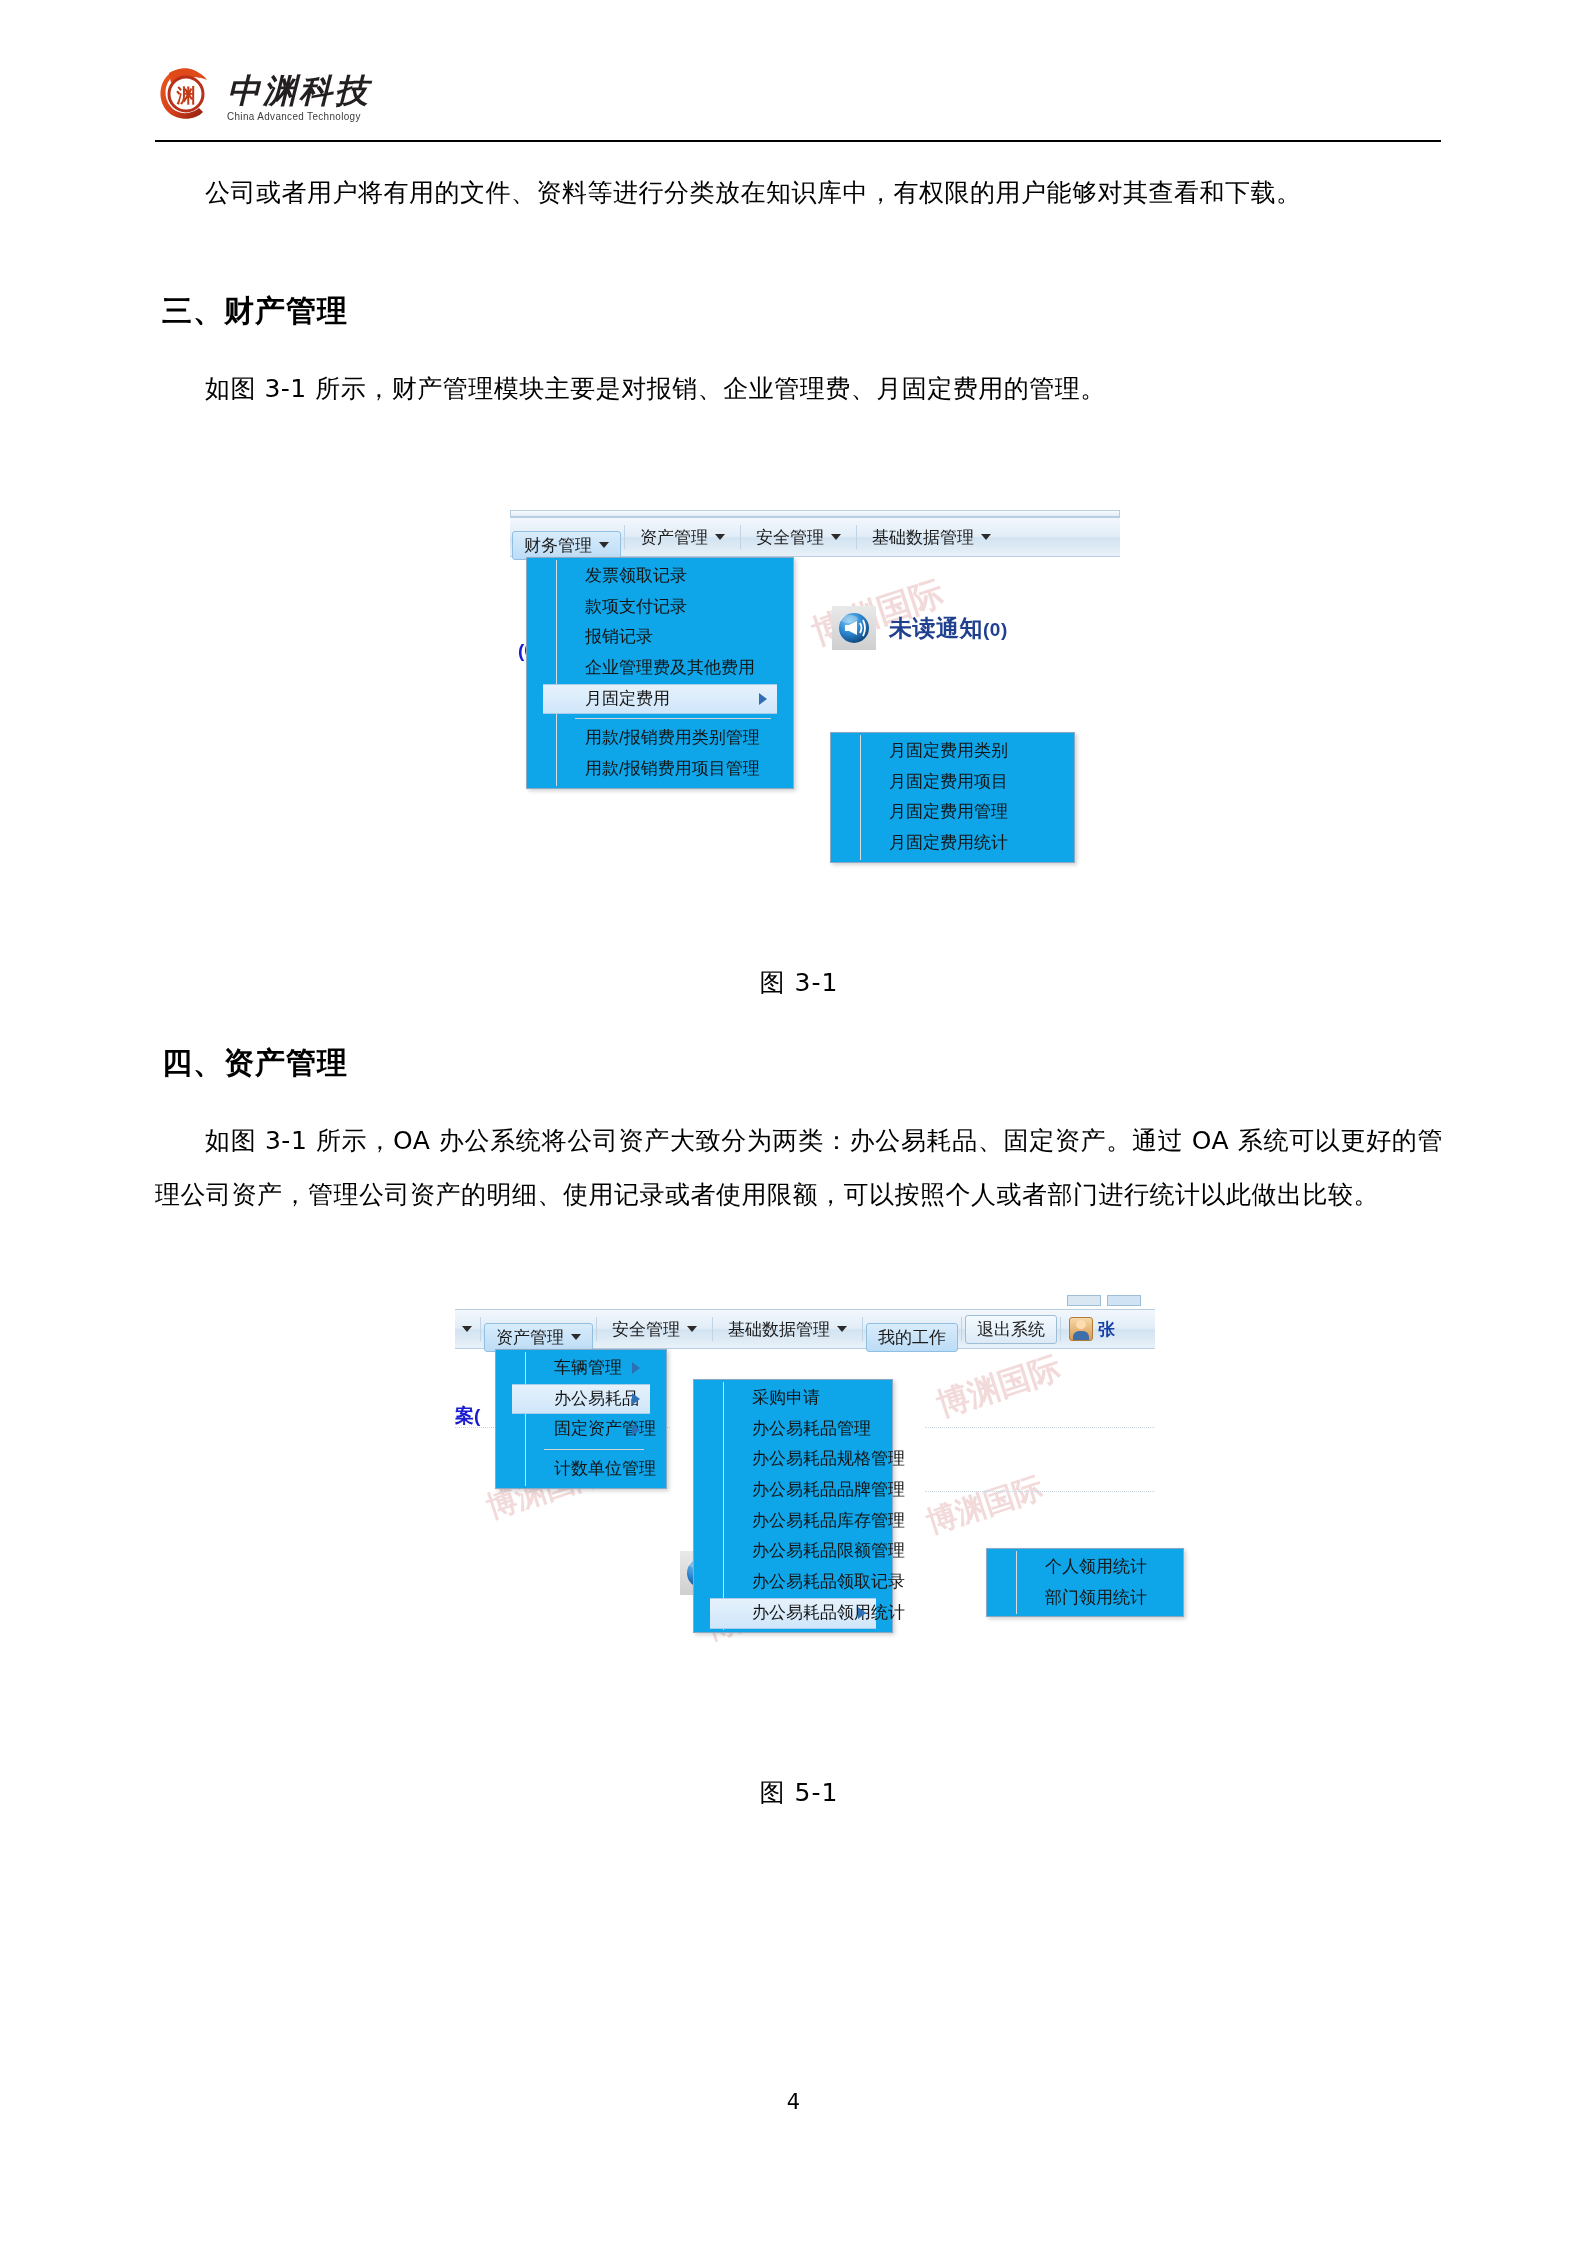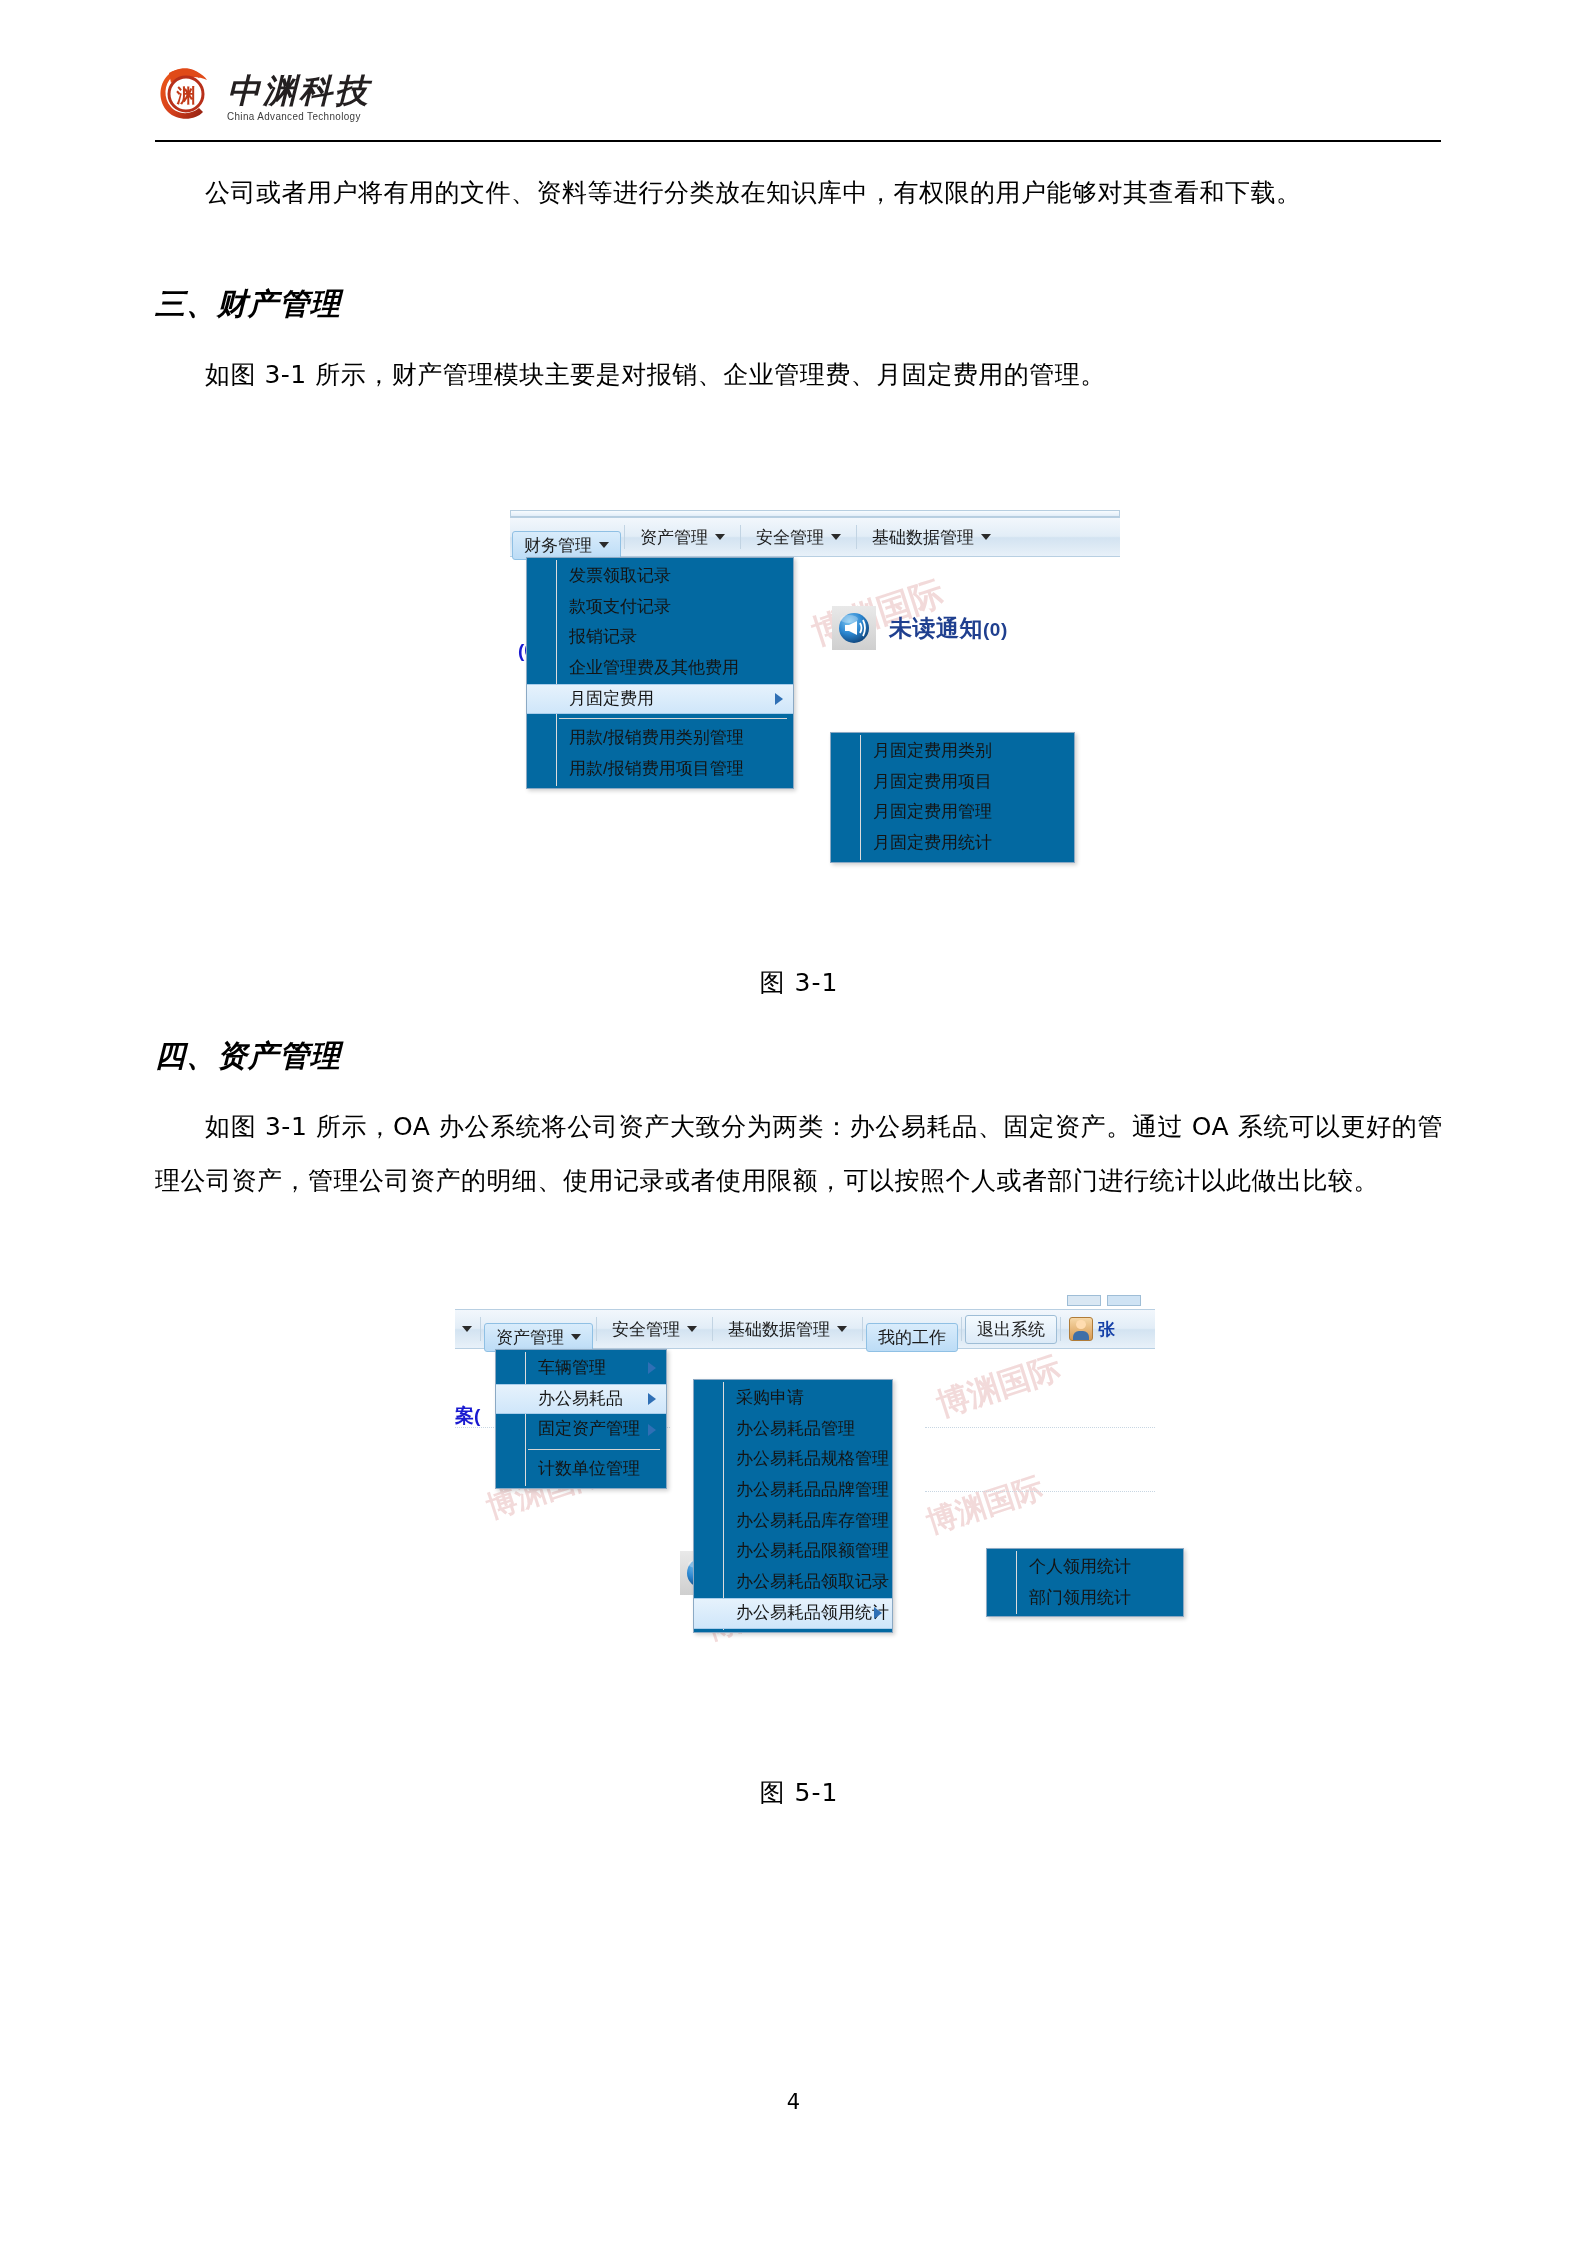--- a/index.html
+++ b/index.html
@@ -83,27 +83,26 @@
   p.para {
     margin: 0 0 0 0;
     font-family: "DejaVu Sans", "Liberation Sans", sans-serif;
     font-size: 25px;
     line-height: 54px;
     text-align: justify;
     text-indent: 50px;
     letter-spacing: 0.5px;
   }
   h2.sec-head {
-    margin: 0;
+    margin: 7px;
     font-family: "DejaVu Sans", "Liberation Sans", sans-serif;
     font-size: 30px;
     font-weight: bold;
     line-height: 52px;
     letter-spacing: 1px;
-    font-style: italic;
   }
   .spacer-lg { height: 58px; }
   .spacer-sm { height: 18px; }
 
   .fig-caption {
     margin: 0;
     text-align: center;
     font-family: "DejaVu Sans", "Liberation Sans", sans-serif;
     font-size: 25px;
     line-height: 46px;
@@ -154,25 +153,25 @@
     width: 0; height: 0;
     border-left: 5px solid transparent;
     border-right: 5px solid transparent;
     border-top: 6px solid #2b2b2b;
     display: inline-block;
   }
 
   
   .dd {
     position: absolute;
-    background: #0369a1;
+    background: #0ea5e9;
     border: 1px solid #8ba9c4;
     box-shadow: 2px 2px 4px rgba(0,0,0,0.18);
     box-sizing: border-box;
-    padding: 3px 0;
+    padding: 3px 16px;
   }
   .dd::before {
     content: "";
     position: absolute;
     left: 29px;
     top: 2px;
     bottom: 2px;
     width: 1px;
     background: #dcdcdc;
   }

